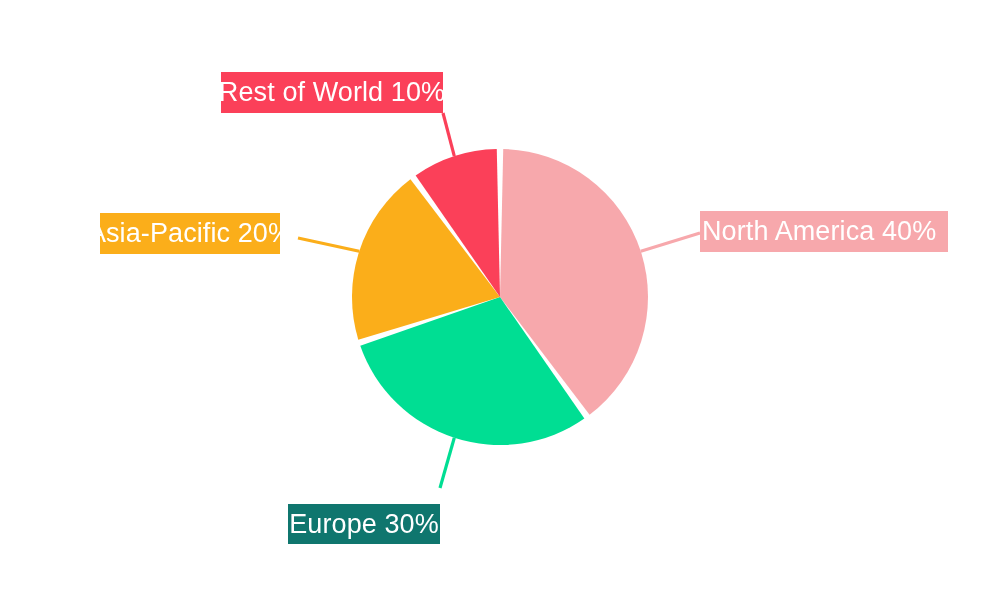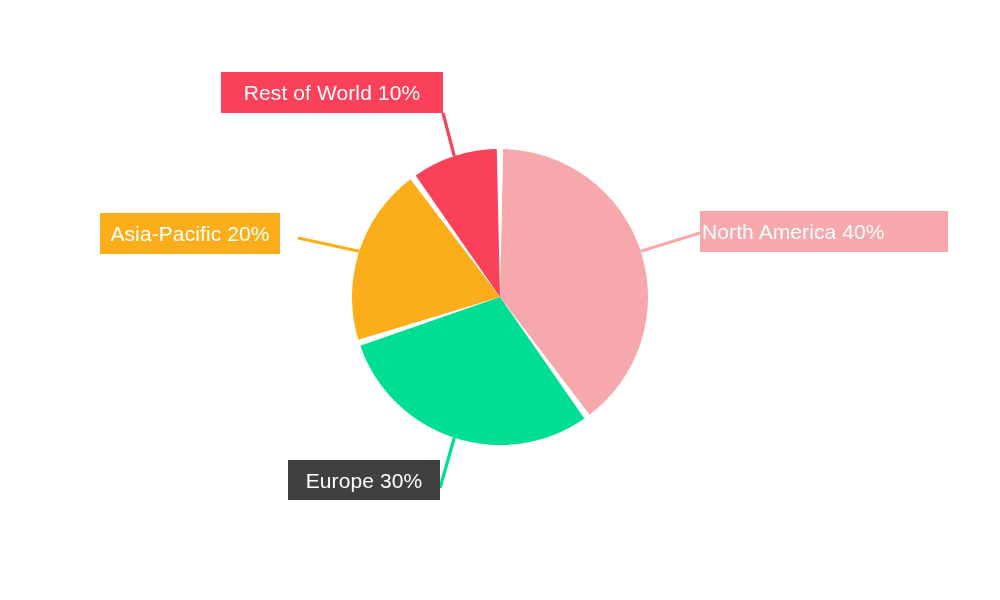--- a/index.html
+++ b/index.html
@@ -25,21 +25,21 @@
     height: 600px;
     display: block;
   }
   .callout-label {
     position: absolute;
     display: flex;
     align-items: center;
     box-sizing: border-box;
     color: #ffffff;
     font-family: "Liberation Sans", sans-serif;
-    font-size: 21px;
+    font-size: 27px;
     font-weight: 400;
     line-height: 1;
     letter-spacing: 0.1px;
     white-space: nowrap;
     padding: 0 2px;
     z-index: 3;
   }
   .callout-label.align-center { justify-content: center; }
 </style>
 </head>
@@ -57,19 +57,19 @@
     <g id="slices-group">
         <path d="M 500 297 L 503.23 149.04 A 148 148 0 0 1 589.58 414.81 Z" fill="#F7A8AC"></path>
         <path d="M 500 297 L 584.36 418.60 A 148 148 0 0 1 360.27 345.79 Z" fill="#00DE93"></path>
         <path d="M 500 297 L 358.28 339.65 A 148 148 0 0 1 410.42 179.19 Z" fill="#FBAE1A"></path>
         <path d="M 500 297 L 415.64 175.40 A 148 148 0 0 1 496.77 149.04 Z" fill="#FB4059"></path>
       </g>
   </svg>
 
   <div class="callout-label" id="label-north-america" style="left: 700px; top: 211px; width: 248px; height: 41px; background: rgb(247, 168, 172);">North America 40%</div>
 
-  <div class="callout-label align-center" id="label-europe" style="left: 288px; top: 460px; width: 152px; height: 40px; background: #404040;">Europe 30%</div>
+  <div class="callout-label align-center" id="label-europe" style="left: 288px; top: 504px; width: 152px; height: 40px; background: #0f766e;">Europe 30%</div>
 
   <div class="callout-label align-center" id="label-asia-pacific" style="left: 100px; top: 213px; width: 180px; height: 41px; background: rgb(251, 174, 26);">Asia-Pacific 20%</div>
 
   <div class="callout-label align-center" id="label-rest-of-world" style="left: 221px; top: 72px; width: 222px; height: 41px; background: rgb(251, 64, 89);">Rest of World 10%</div>
 
 </div>
 
 </body></html>

